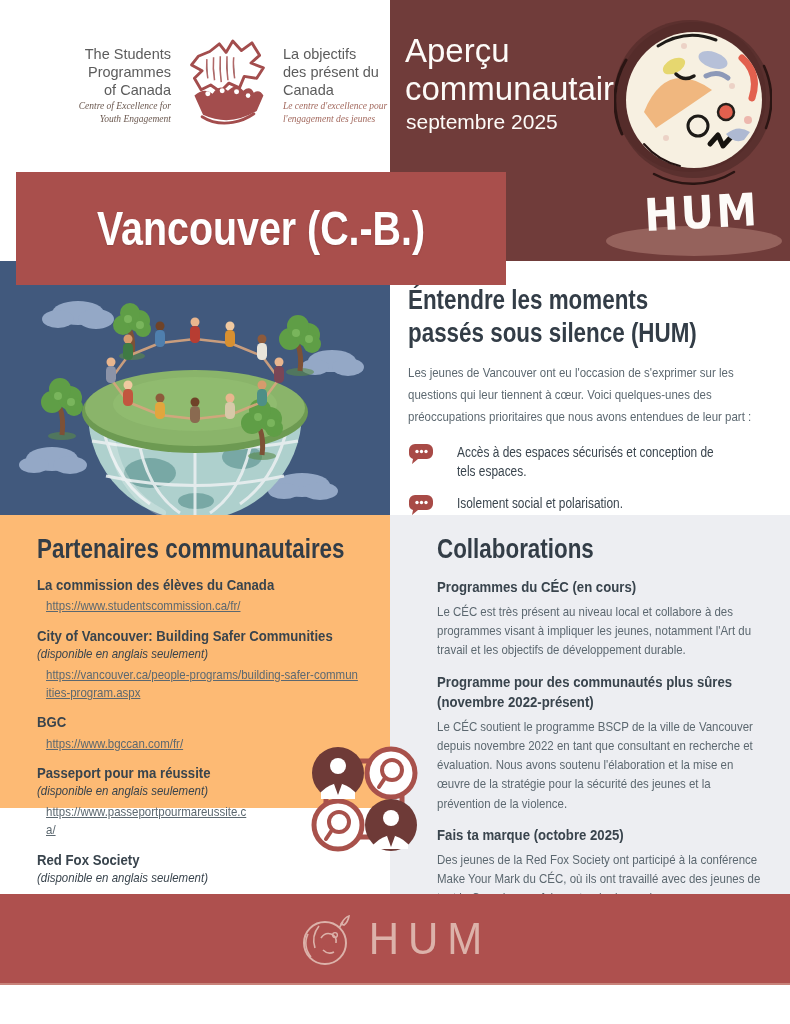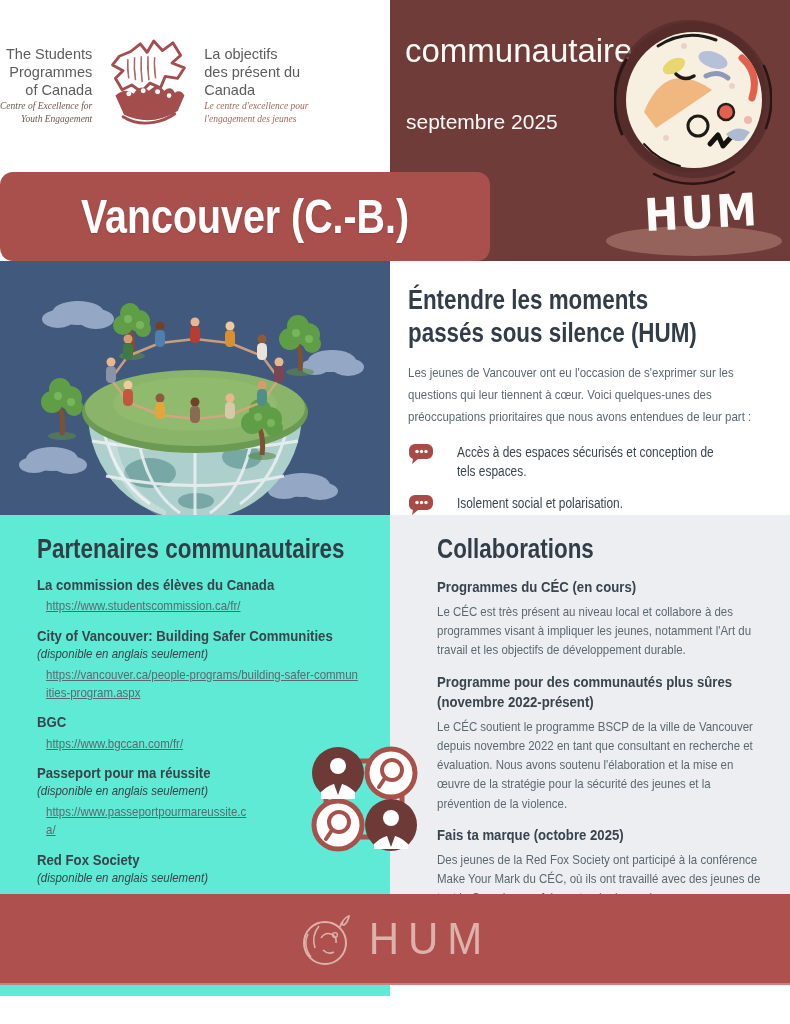--- a/index.html
+++ b/index.html
@@ -5,62 +5,62 @@
   * { margin:0; padding:0; box-sizing:border-box; }
   body { background:#ffffff; font-family:"Liberation Sans","DejaVu Sans",sans-serif; }
   #page { position:relative; width:790px; height:1024px; background:#ffffff; overflow:hidden; }
 
   
   .cx85 { transform:scaleX(.85); transform-origin:0 0; }
   .cx80 { transform:scaleX(.80); transform-origin:0 0; }
 
   
   .header-left { position:absolute; left:0; top:0; width:466px; height:172px; background:#fff;
-                 display:flex; align-items:center; justify-content:flex-start; gap:10px; }
+                 display:flex; align-items:center; justify-content:center; gap:10px; }
   .logo-en { text-align:right; }
   .logo-fr { text-align:left; }
   .logo-line { font-size:14.5px; color:#5c5c5c; line-height:1.24; }
   .tagline { font-family:"Liberation Serif","DejaVu Serif",serif; font-style:italic; font-size:9.5px;
              line-height:1.35; }
   .tagline-en { color:#6b584f; }
   .tagline-fr { color:#a2685d; }
   .logo-map { width:92px; height:104px; flex:0 0 92px; }
 
   
   .header-right { position:absolute; left:390px; top:0; width:400px; height:261px; background:#703c3a; }
   .hr-title { position:absolute; left:15px; top:32px; font-size:33px; font-weight:400; color:#fdfbf8; line-height:1.14; }
   .hr-sub   { position:absolute; left:16px; top:110px; font-size:21px; font-weight:400; color:#fdfbf8; }
   .hr-shadow{ position:absolute; left:216px; top:226px; width:176px; height:30px; background:#95625c; border-radius:50%; }
   .hr-globe { position:absolute; left:224px; top:16px; width:158px; height:170px; }
   .hr-hum   { position:absolute; left:244px; top:186px; width:136px; text-align:center;
               font-size:45px; font-weight:700; color:#fdfbf8; letter-spacing:3px;
               transform:rotate(-3deg) scaleX(.9); font-family:"DejaVu Sans",sans-serif; }
 
   
-  .banner { position:absolute; left:0; top:172px; width:490px; height:89px; background:#a94f4c; z-index:2;
-            display:flex; align-items:center; justify-content:center;border-radius:13px; }
+  .banner { position:absolute; left:16px; top:172px; width:490px; height:113px; background:#a94f4c; z-index:2;
+            display:flex; align-items:center; justify-content:center; }
   .banner-title { font-size:48px; font-weight:700; color:#ffffff; white-space:nowrap;
                   transform:scaleX(.82); text-shadow:0 1px 2px rgba(0,0,0,.15); }
 
   
   .blue-sec { position:absolute; left:0; top:261px; width:390px; height:254px; background:#41597d; }
   .blue-sec svg { display:block; }
 
   
   .listen { position:absolute; left:390px; top:261px; width:400px; height:254px; background:#ffffff;
             padding:22px 8px 0 18px; }
   .h2 { font-size:28px; font-weight:700; color:#333d47; line-height:1.18; white-space:nowrap; }
   .listen-intro { margin-top:13px; font-size:13.5px; color:#5c6870; line-height:1.62; width:415px; }
   .bullets { margin-top:15px; }
   .bullet { display:flex; gap:23px; margin-bottom:12px; align-items:flex-start; }
   .bullet-icon { flex:0 0 26px; width:26px; height:22px; margin-top:0; }
   .bullet-text { font-size:14px; color:#3a454e; line-height:1.4; width:340px; }
 
   
-  .partners { position:absolute; left:0; top:515px; width:390px; height:481px; background:#5eead4;
+  .partners { position:absolute; left:0; top:515px; width:390px; height:293px; background:#fdba74;
               padding:17px 0 0 37px; overflow:visible; }
   .p-entry { margin-top:10px; }
   .p-name { font-size:15.5px; font-weight:700; color:#39444d; line-height:1.25; white-space:nowrap; }
   .p-note { font-size:13.5px; font-style:italic; color:#39444d; line-height:1.25; margin-top:1px; white-space:nowrap; }
   .p-note:empty { display:none; }
   .p-link { margin-left:9px; margin-top:3px; font-size:13.5px; color:#5c6870; line-height:1.35;
             text-decoration:underline; width:368px; word-break:break-all; cursor:pointer; }
   .p-link.narrow { width:242px; }
 
   
@@ -116,20 +116,21 @@
       <div class="logo-line">Canada</div>
       <div class="tagline tagline-fr">
         <div>Le centre d'excellence pour</div>
         <div>l'engagement des jeunes</div>
       </div>
     </div>
   </div>
 
   <div class="header-right">
     <div class="hr-title">
+      <div>Aperçu</div>
       <div>communautaire</div>
     </div>
     <div class="hr-sub">septembre 2025</div>
 
     <div class="hr-shadow"></div>
 
     <svg class="hr-globe" viewBox="0 0 158 170" aria-hidden="true">
       <circle cx="80" cy="84" r="78" fill="#5a302e"></circle>
       <circle cx="76" cy="80" r="76" fill="#532b29" opacity=".7"></circle>
       <path d="M12,44 A80,80 0 0 0 8,118" fill="none" stroke="#2a1513" stroke-width="3" stroke-linecap="round"></path>

